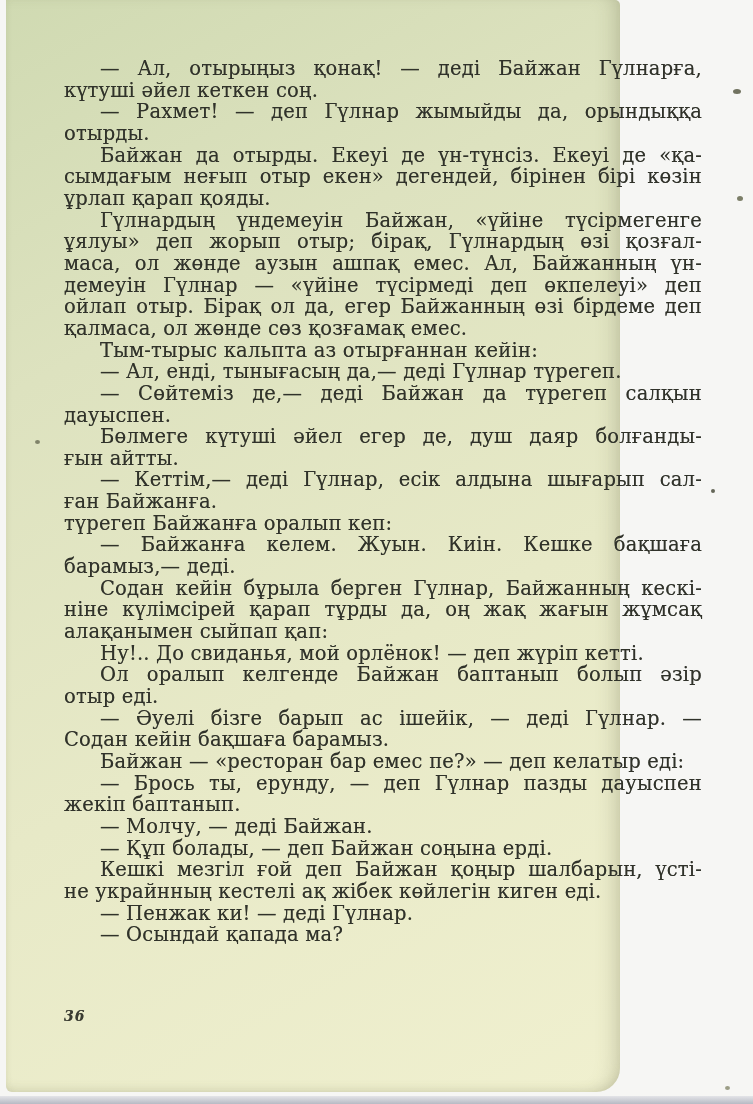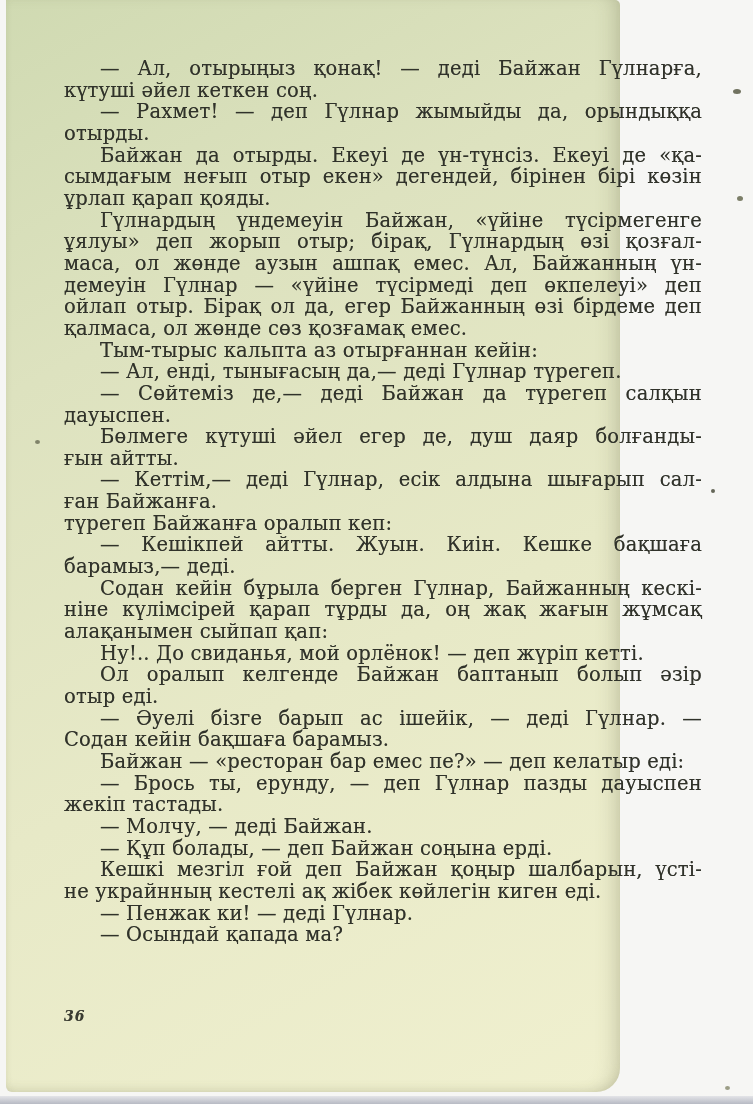--- a/index.html
+++ b/index.html
@@ -73,33 +73,33 @@
         <div class="line">қалмаса, ол жөнде сөз қозғамақ емес.</div>
         <div class="line indent">Тым-тырыс кальпта аз отырғаннан кейін:</div>
         <div class="line indent">— Ал, енді, тынығасың да,— деді Гүлнар түрегеп.</div>
         <div class="line indent just">— Сөйтеміз де,— деді Байжан да түрегеп салқын</div>
         <div class="line">дауыспен.</div>
         <div class="line indent just">Бөлмеге күтуші әйел егер де, душ даяр болғанды-</div>
         <div class="line">ғын айтты.</div>
         <div class="line indent just">— Кеттім,— деді Гүлнар, есік алдына шығарып сал-</div>
         <div class="line">ған Байжанға.</div>
         <div class="line">түрегеп Байжанға оралып кеп:</div>
-        <div class="line indent just">— Кешікпей айтты. Жуын. Киін. Кешке бақшаға</div>
+        <div class="line indent just">— Байжанға келем. Жуын. Киін. Кешке бақшаға</div>
         <div class="line">барамыз,— деді.</div>
         <div class="line indent just">Содан кейін бұрыла берген Гүлнар, Байжанның кескі-</div>
         <div class="line just">ніне күлімсірей қарап тұрды да, оң жақ жағын жұмсақ</div>
         <div class="line">алақанымен сыйпап қап:</div>
         <div class="line indent">Ну!.. До свиданья, мой орлёнок! — деп жүріп кетті.</div>
         <div class="line indent just">Ол оралып келгенде Байжан баптанып болып әзір</div>
         <div class="line">отыр еді.</div>
         <div class="line indent just">— Әуелі бізге барып ас ішейік, — деді Гүлнар. —</div>
         <div class="line">Содан кейін бақшаға барамыз.</div>
         <div class="line indent">Байжан — «ресторан бар емес пе?» — деп келатыр еді:</div>
         <div class="line indent just">— Брось ты, ерунду, — деп Гүлнар пазды дауыспен</div>
-        <div class="line">жекіп тастады.</div>
+        <div class="line">жекіп баптанып.</div>
         <div class="line indent">— Молчу, — деді Байжан.</div>
         <div class="line indent">— Құп болады, — деп Байжан соңына ерді.</div>
         <div class="line indent just">Кешкі мезгіл ғой деп Байжан қоңыр шалбарын, үсті-</div>
         <div class="line">не украйнның кестелі ақ жібек көйлегін киген еді.</div>
         <div class="line indent">— Пенжак ки! — деді Гүлнар.</div>
         <div class="line indent">— Осындай қапада ма?</div>
       </div>
     <div class="page-number">36</div>
   <div class="speck" style="left: 29px; top: 440px; width: 5px; height: 4px; background: rgb(112, 115, 90);"></div>
       <div class="speck" style="left: 727px; top: 89px; width: 8px; height: 5px; background: rgb(90, 92, 71);"></div>

